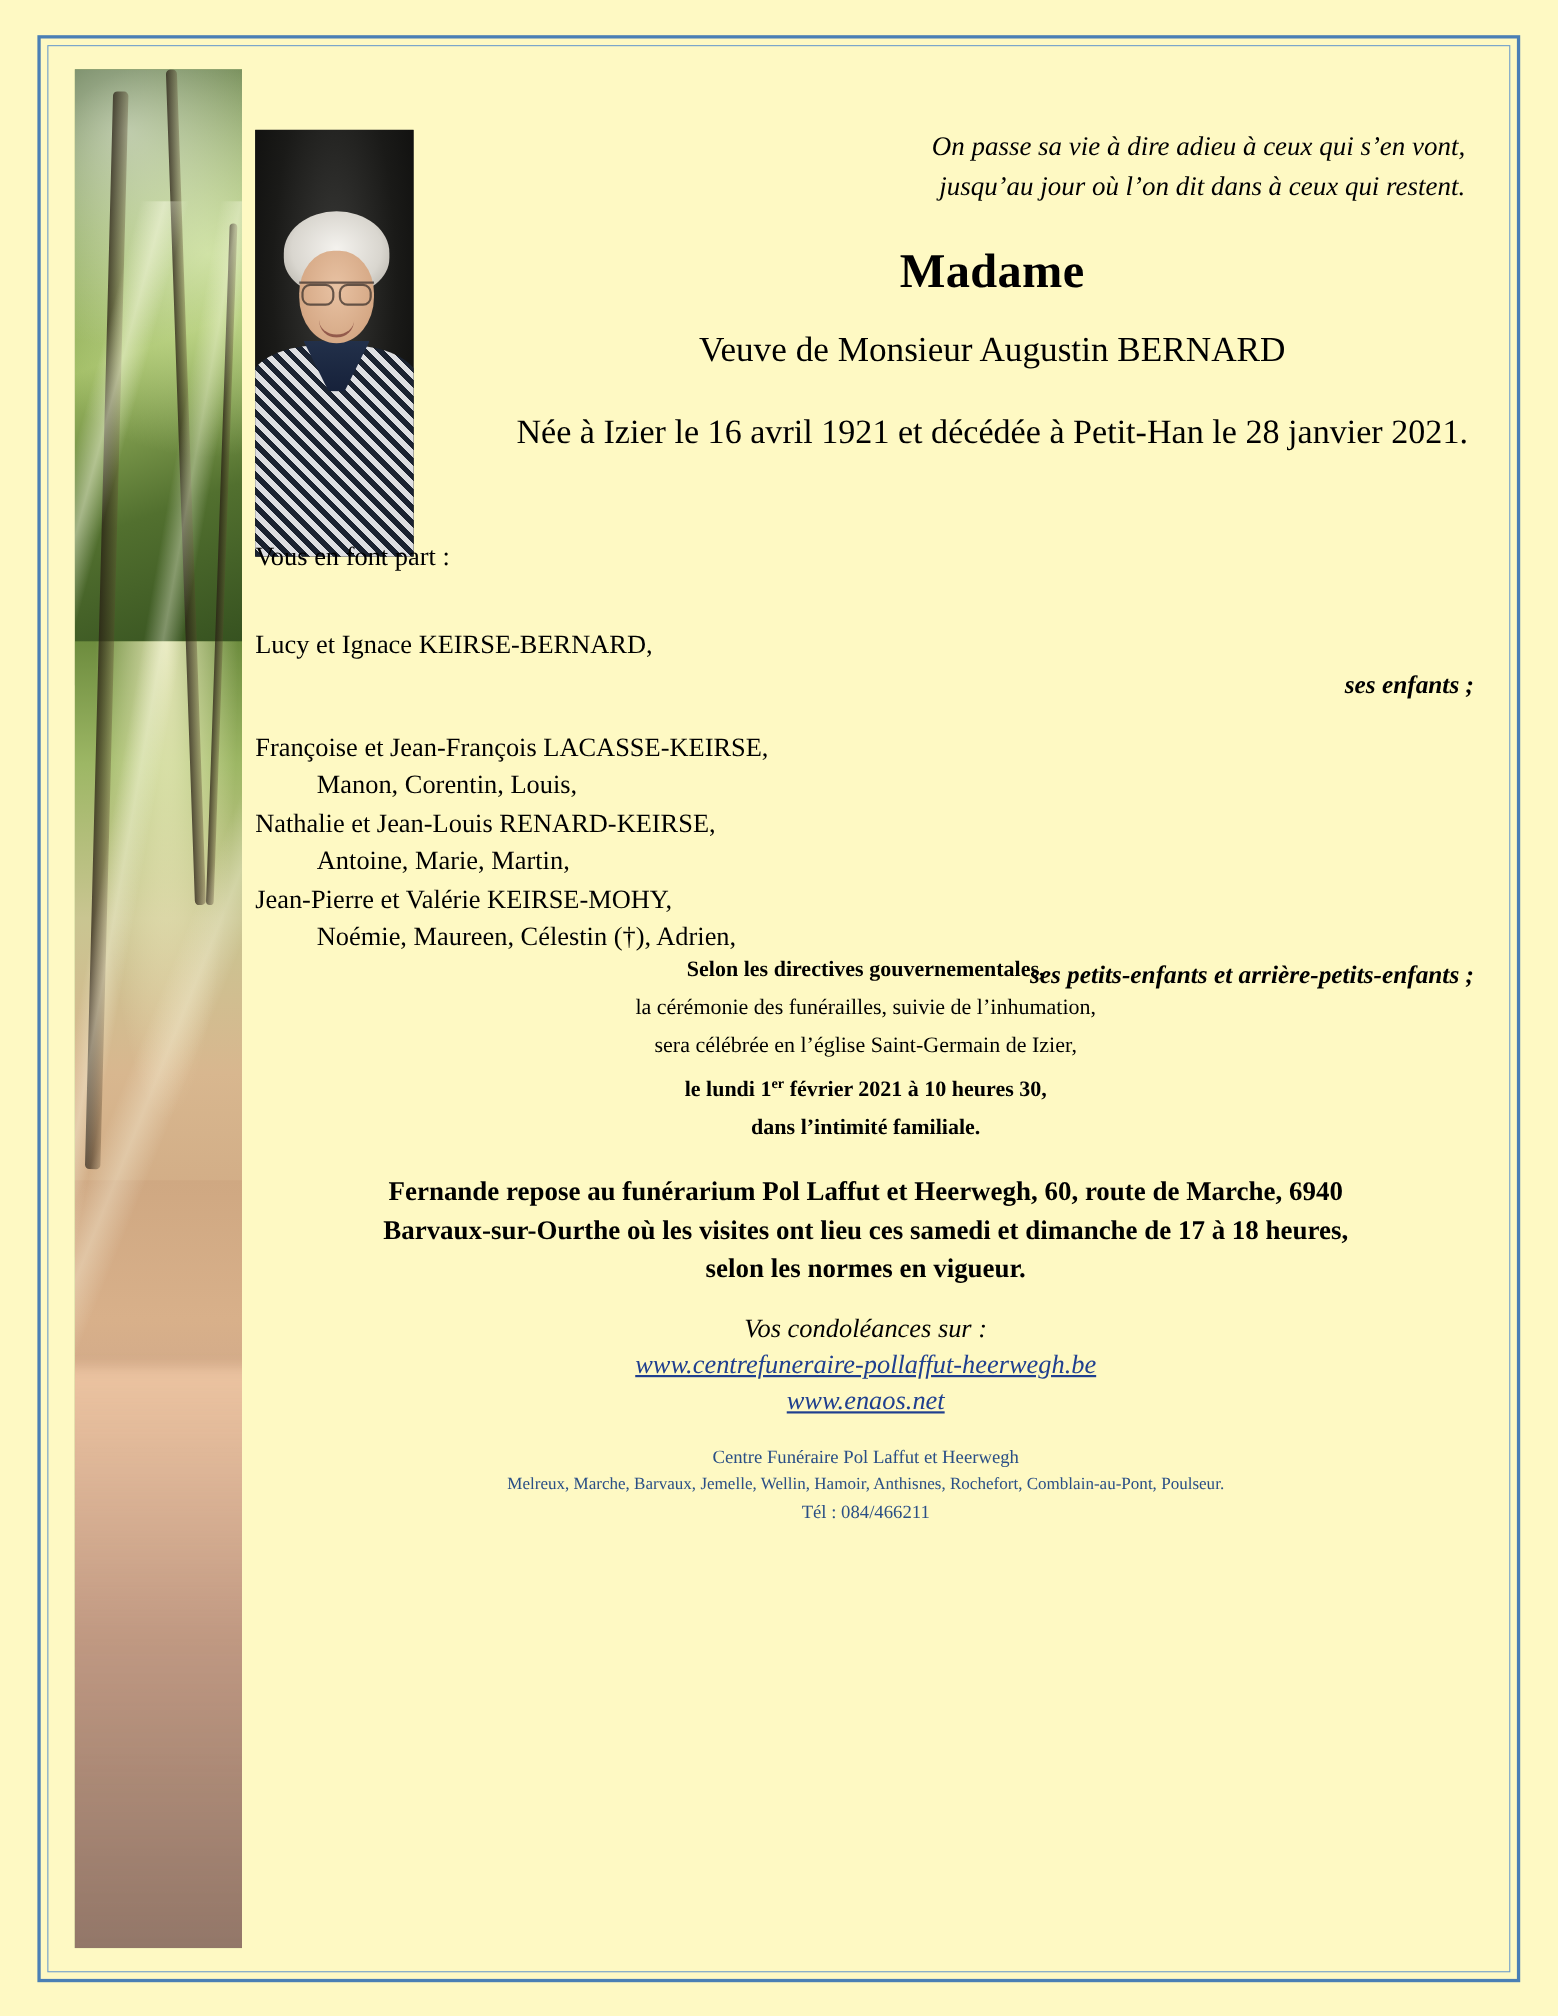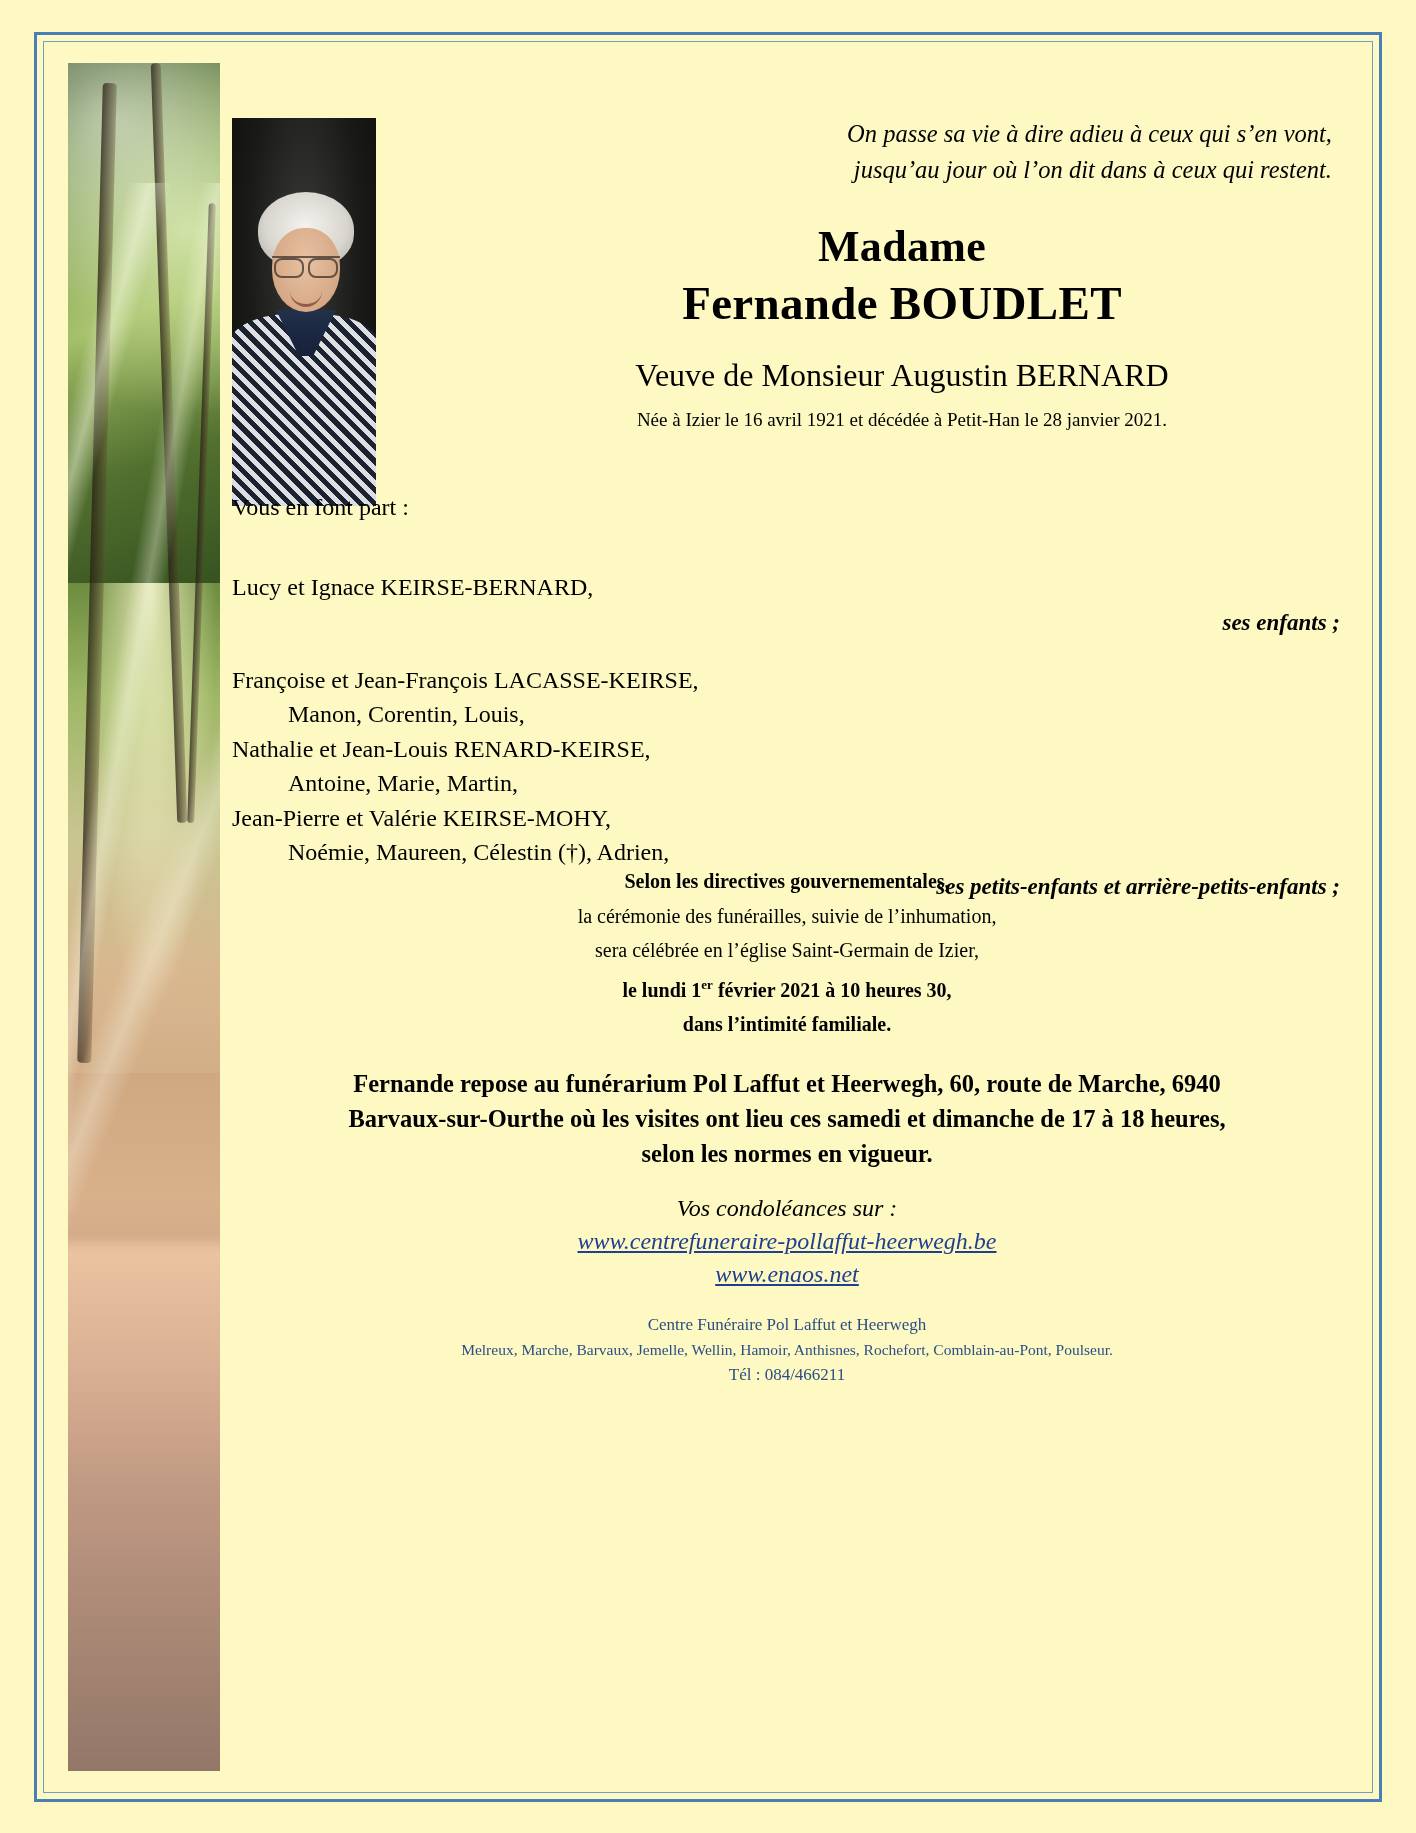--- a/index.html
+++ b/index.html
@@ -208,23 +208,23 @@
     font-weight: bold;
     line-height: 58px;
     letter-spacing: 0.3px;
   }
   .title-spouse {
     font-size: 32px;
     line-height: 46px;
     margin-top: 20px;
   }
   .birth-death {
-    font-size: 19px;
+    font-size: 31px;
     line-height: 34px;
-    margin-top: 5px;
+    margin-top: 36px;
   }
 
   .family {
     position: absolute;
     left: 0px;
     top: 390px;
     width: 1110px;
     font-size: 24px;
     line-height: 34.5px;
   }
@@ -323,21 +323,20 @@
 
   <div class="content">
 
     <div class="epigraph">
       <div>On passe sa vie à dire adieu à ceux qui s’en vont,</div>
       <div>jusqu’au jour où l’on dit dans à ceux qui restent.</div>
     </div>
 
     <div class="name-block">
       <div class="title-madame">Madame</div>
-      <div class="title-name">Fernande BOUDLET</div>
       <div class="title-spouse">Veuve de Monsieur Augustin BERNARD</div>
       <div class="birth-death">Née à Izier le 16 avril 1921 et décédée à Petit-Han le 28 janvier 2021.</div>
     </div>
 
     <div class="family">
       <div class="lead">Vous en font part :</div>
       <div class="line">Lucy et Ignace KEIRSE-BERNARD,</div>
       <div class="gap-b"></div>
       <div class="role">ses enfants ;</div>
       <div class="gap-a"></div>

